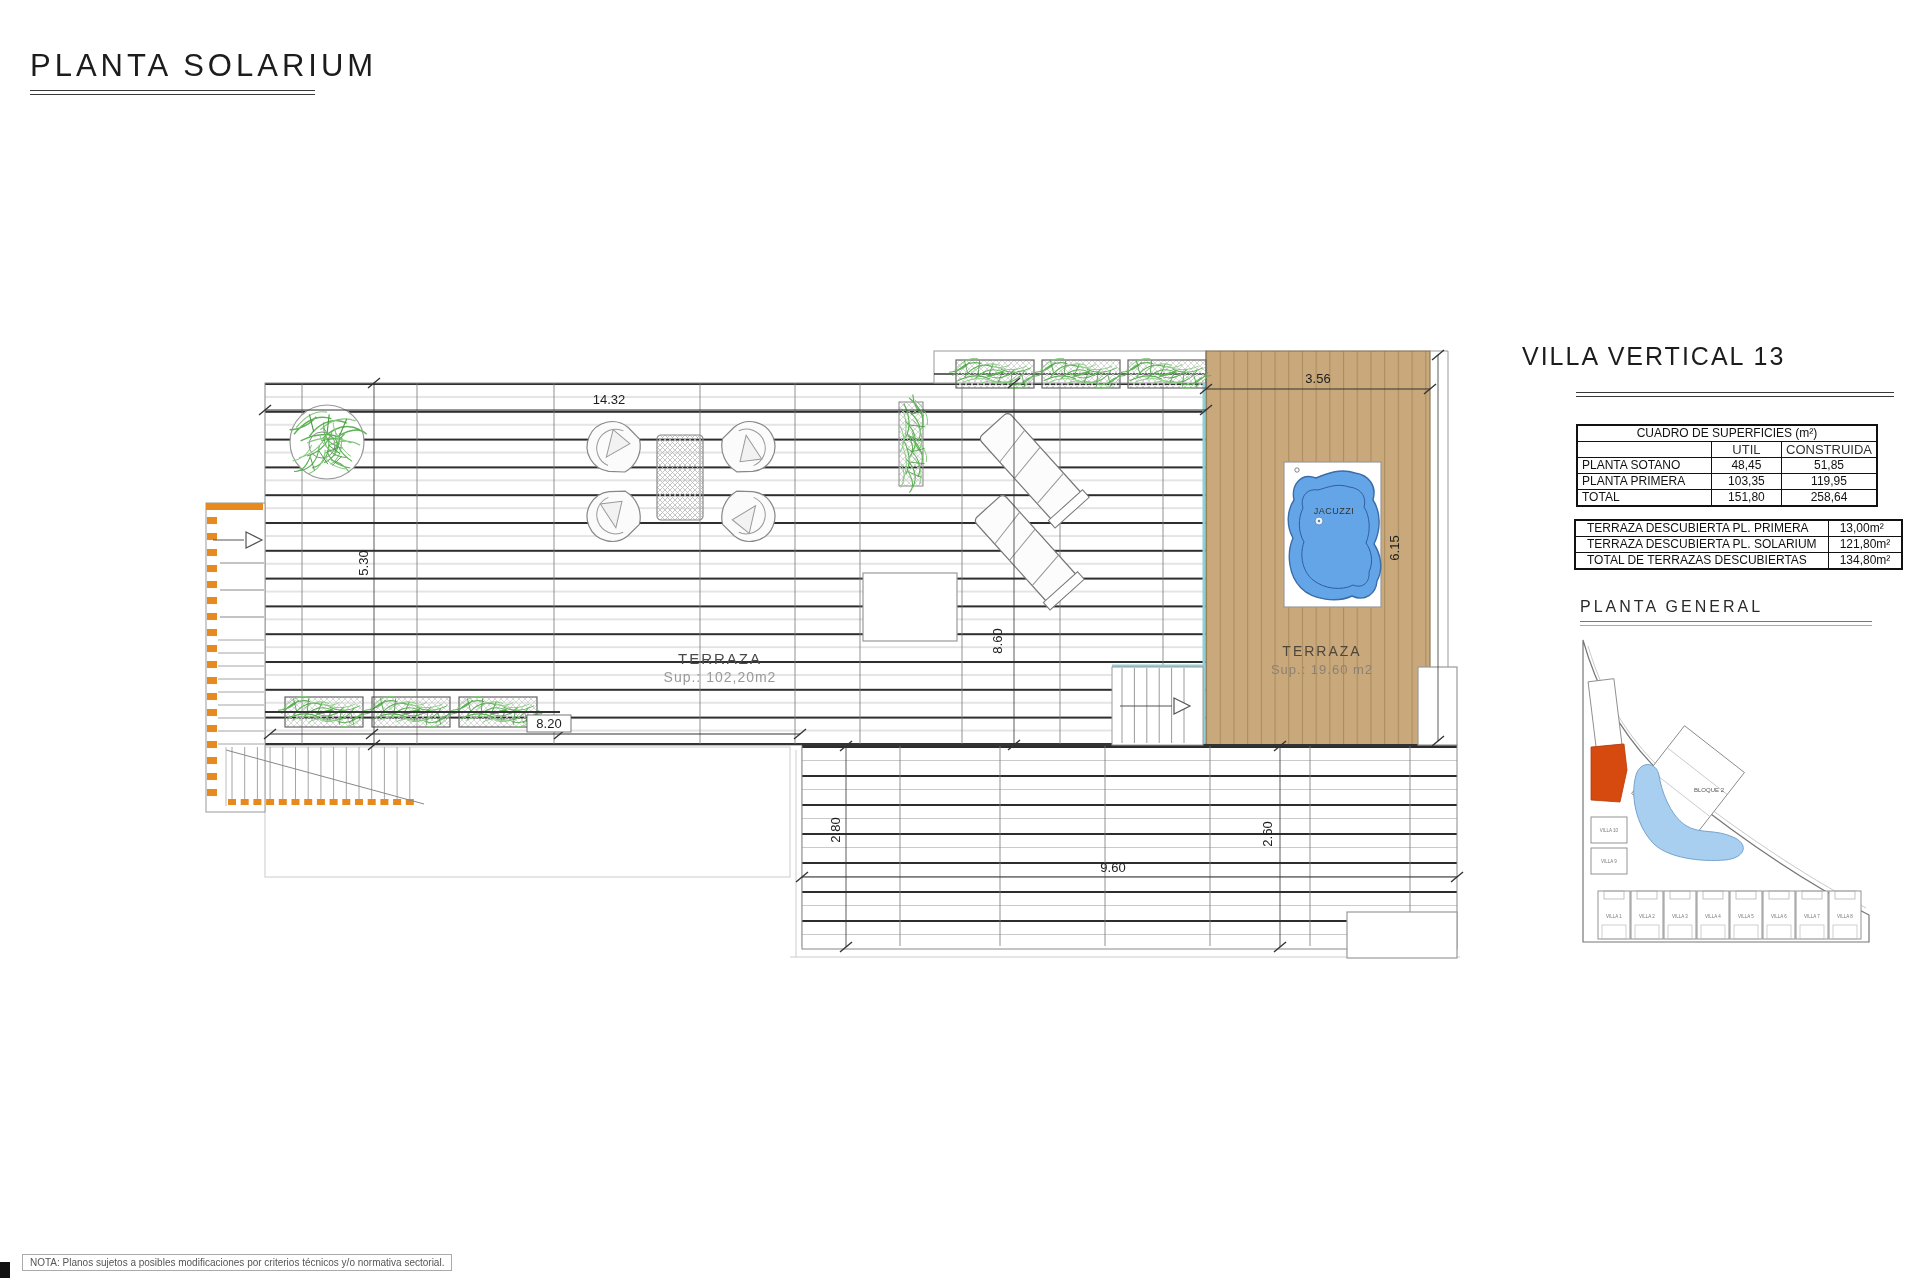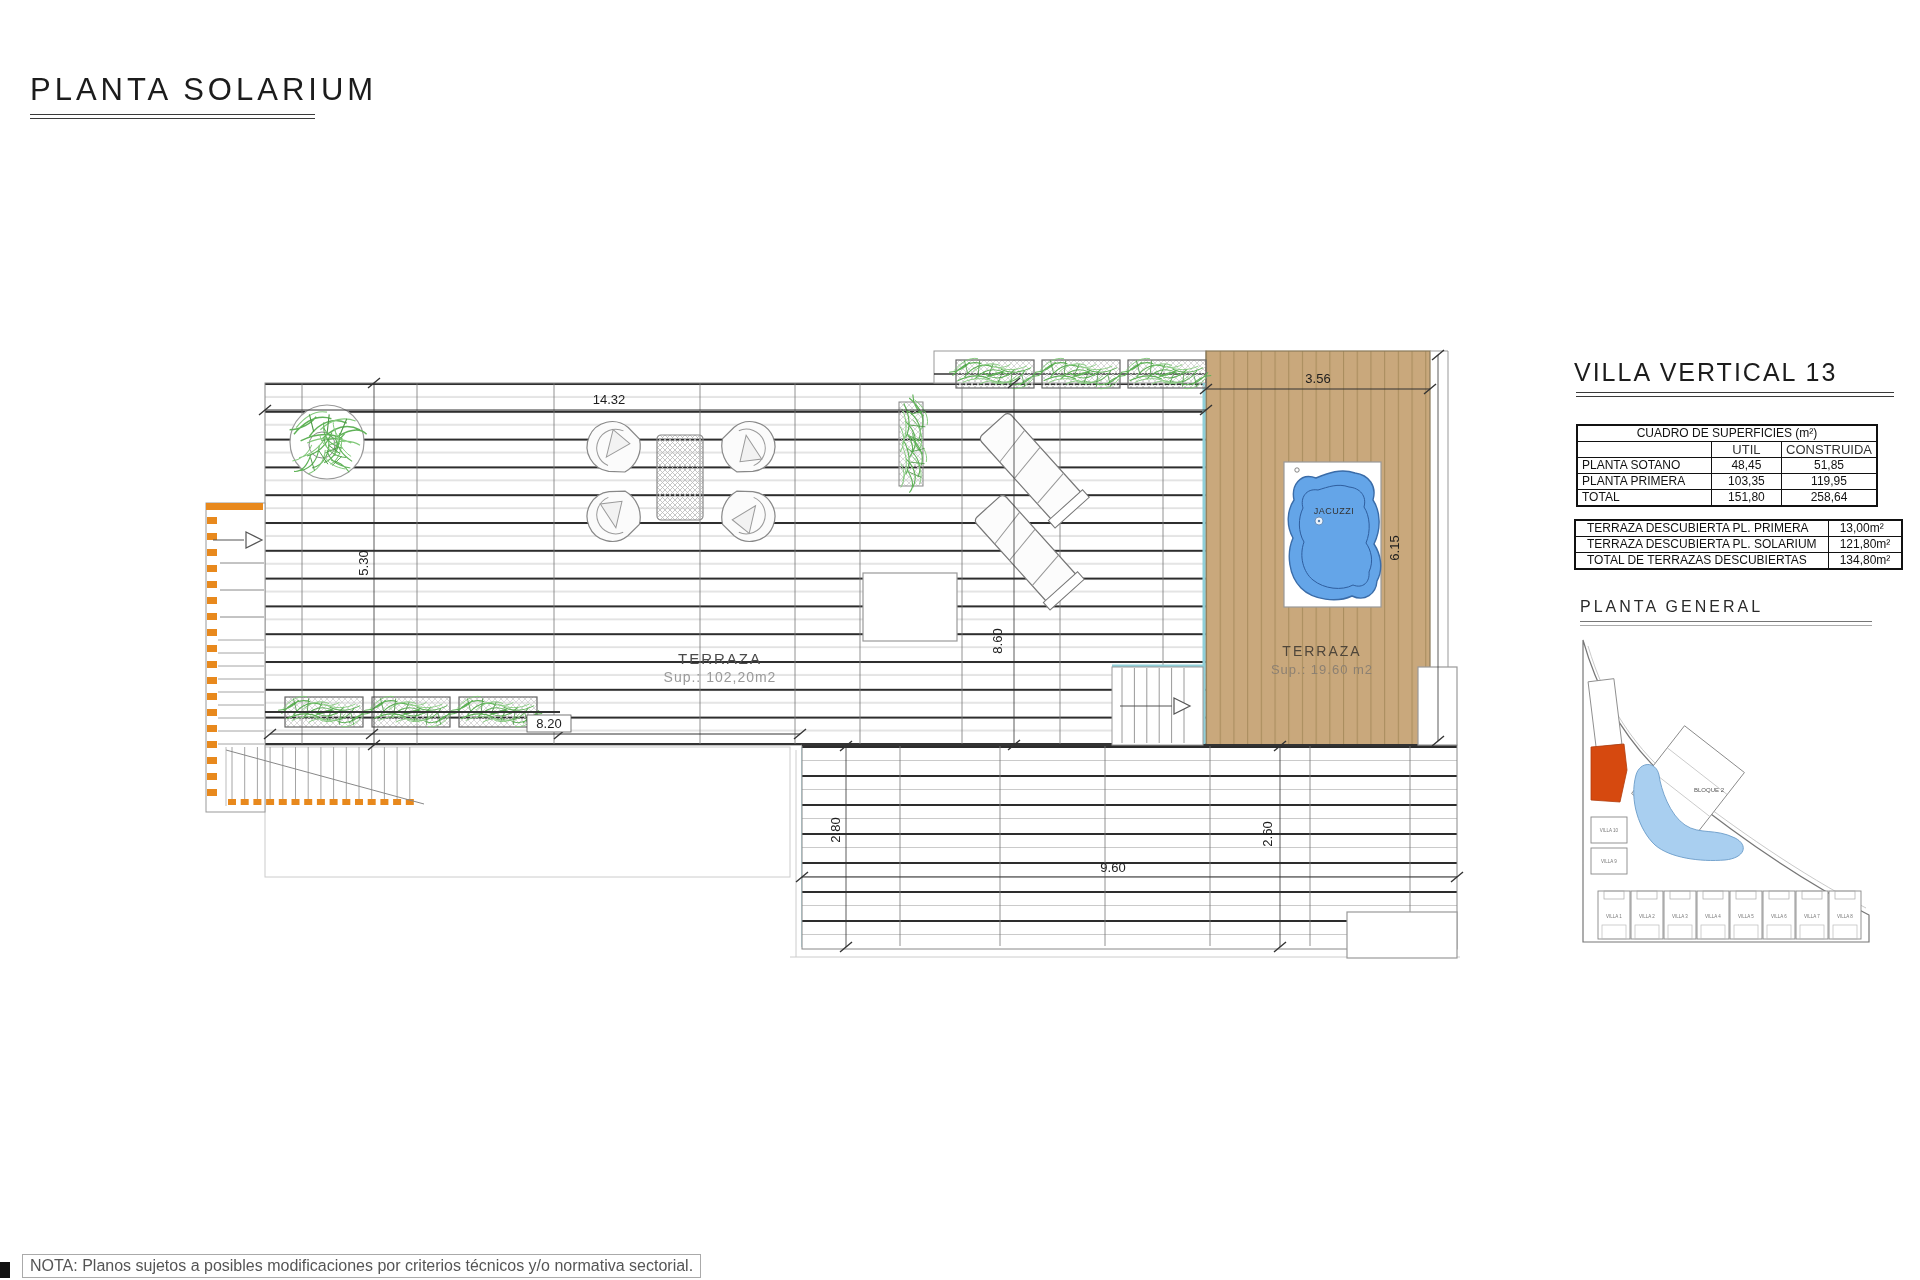--- a/index.html
+++ b/index.html
@@ -17,21 +17,21 @@
   table{border-collapse:collapse;background:#fff;}
   .t1{width:302px;font-size:12px;color:#111;border:2px solid #111;}
   .t1 td{border:1px solid #111;height:15px;padding:0 4px;line-height:15px;}
   .t1 .cap{text-align:center;font-size:12px;}
   .t1 .hd{text-align:center;font-size:13px;color:#333;}
   .t1 .num{text-align:center;}
   .t2{width:312px;font-size:12px;color:#111;border:2px solid #111;}
   .t2 td{border:1px solid #111;height:15px;padding:0 11px;line-height:15px;white-space:nowrap;}
   .t2 .val{text-align:left;width:60px;margin-top:28px;}
   
-  .note{font-size:16px;color:#555;border:1px solid #aaa;padding:2px 7px;background:#fff;white-space:nowrap;}
+  .note{font-size:10px;color:#555;border:1px solid #aaa;padding:2px 7px;background:#fff;white-space:nowrap;}
   .corner-mark{width:10px;height:16px;background:#111;}
 </style>
 </head>
 <body>
 
 <div class="page">
 
   <svg width="1920" height="1280" viewBox="0 0 1920 1280">
     <defs>
       <pattern id="boards" patternUnits="userSpaceOnUse" x="265" y="383" width="8" height="27.8">
@@ -389,26 +389,26 @@
         <text x="1680" y="918">VILLA 3</text>
         <text x="1713" y="918">VILLA 4</text>
         <text x="1746" y="918">VILLA 5</text>
         <text x="1779" y="918">VILLA 6</text>
         <text x="1812" y="918">VILLA 7</text>
         <text x="1845" y="918">VILLA 8</text>
       </g>
     </g>
   </svg>
 
-  <div class="abs" style="left:30px;top:72px;">
+  <div class="abs" style="left:30px;top:48px;">
     <div class="h-main">PLANTA SOLARIUM</div>
     <div class="rule2" style="width:285px;margin-top:6px;"></div>
   </div>
 
-  <div class="abs" style="left:1574px;top:342px;margin-top:16px;">
+  <div class="abs" style="left:1522px;top:342px;">
     <div class="h-villa">VILLA VERTICAL 13</div>
   </div>
   <div class="abs rule2" style="left:1576px;top:392px;width:318px;"></div>
 
   <table class="t1 abs" style="left:1576px;top:424px;">
     <tbody>
         <tr>
           <td class="cap" colspan="3">CUADRO DE SUPERFICIES (m²)</td>
         </tr>
     <tr>

